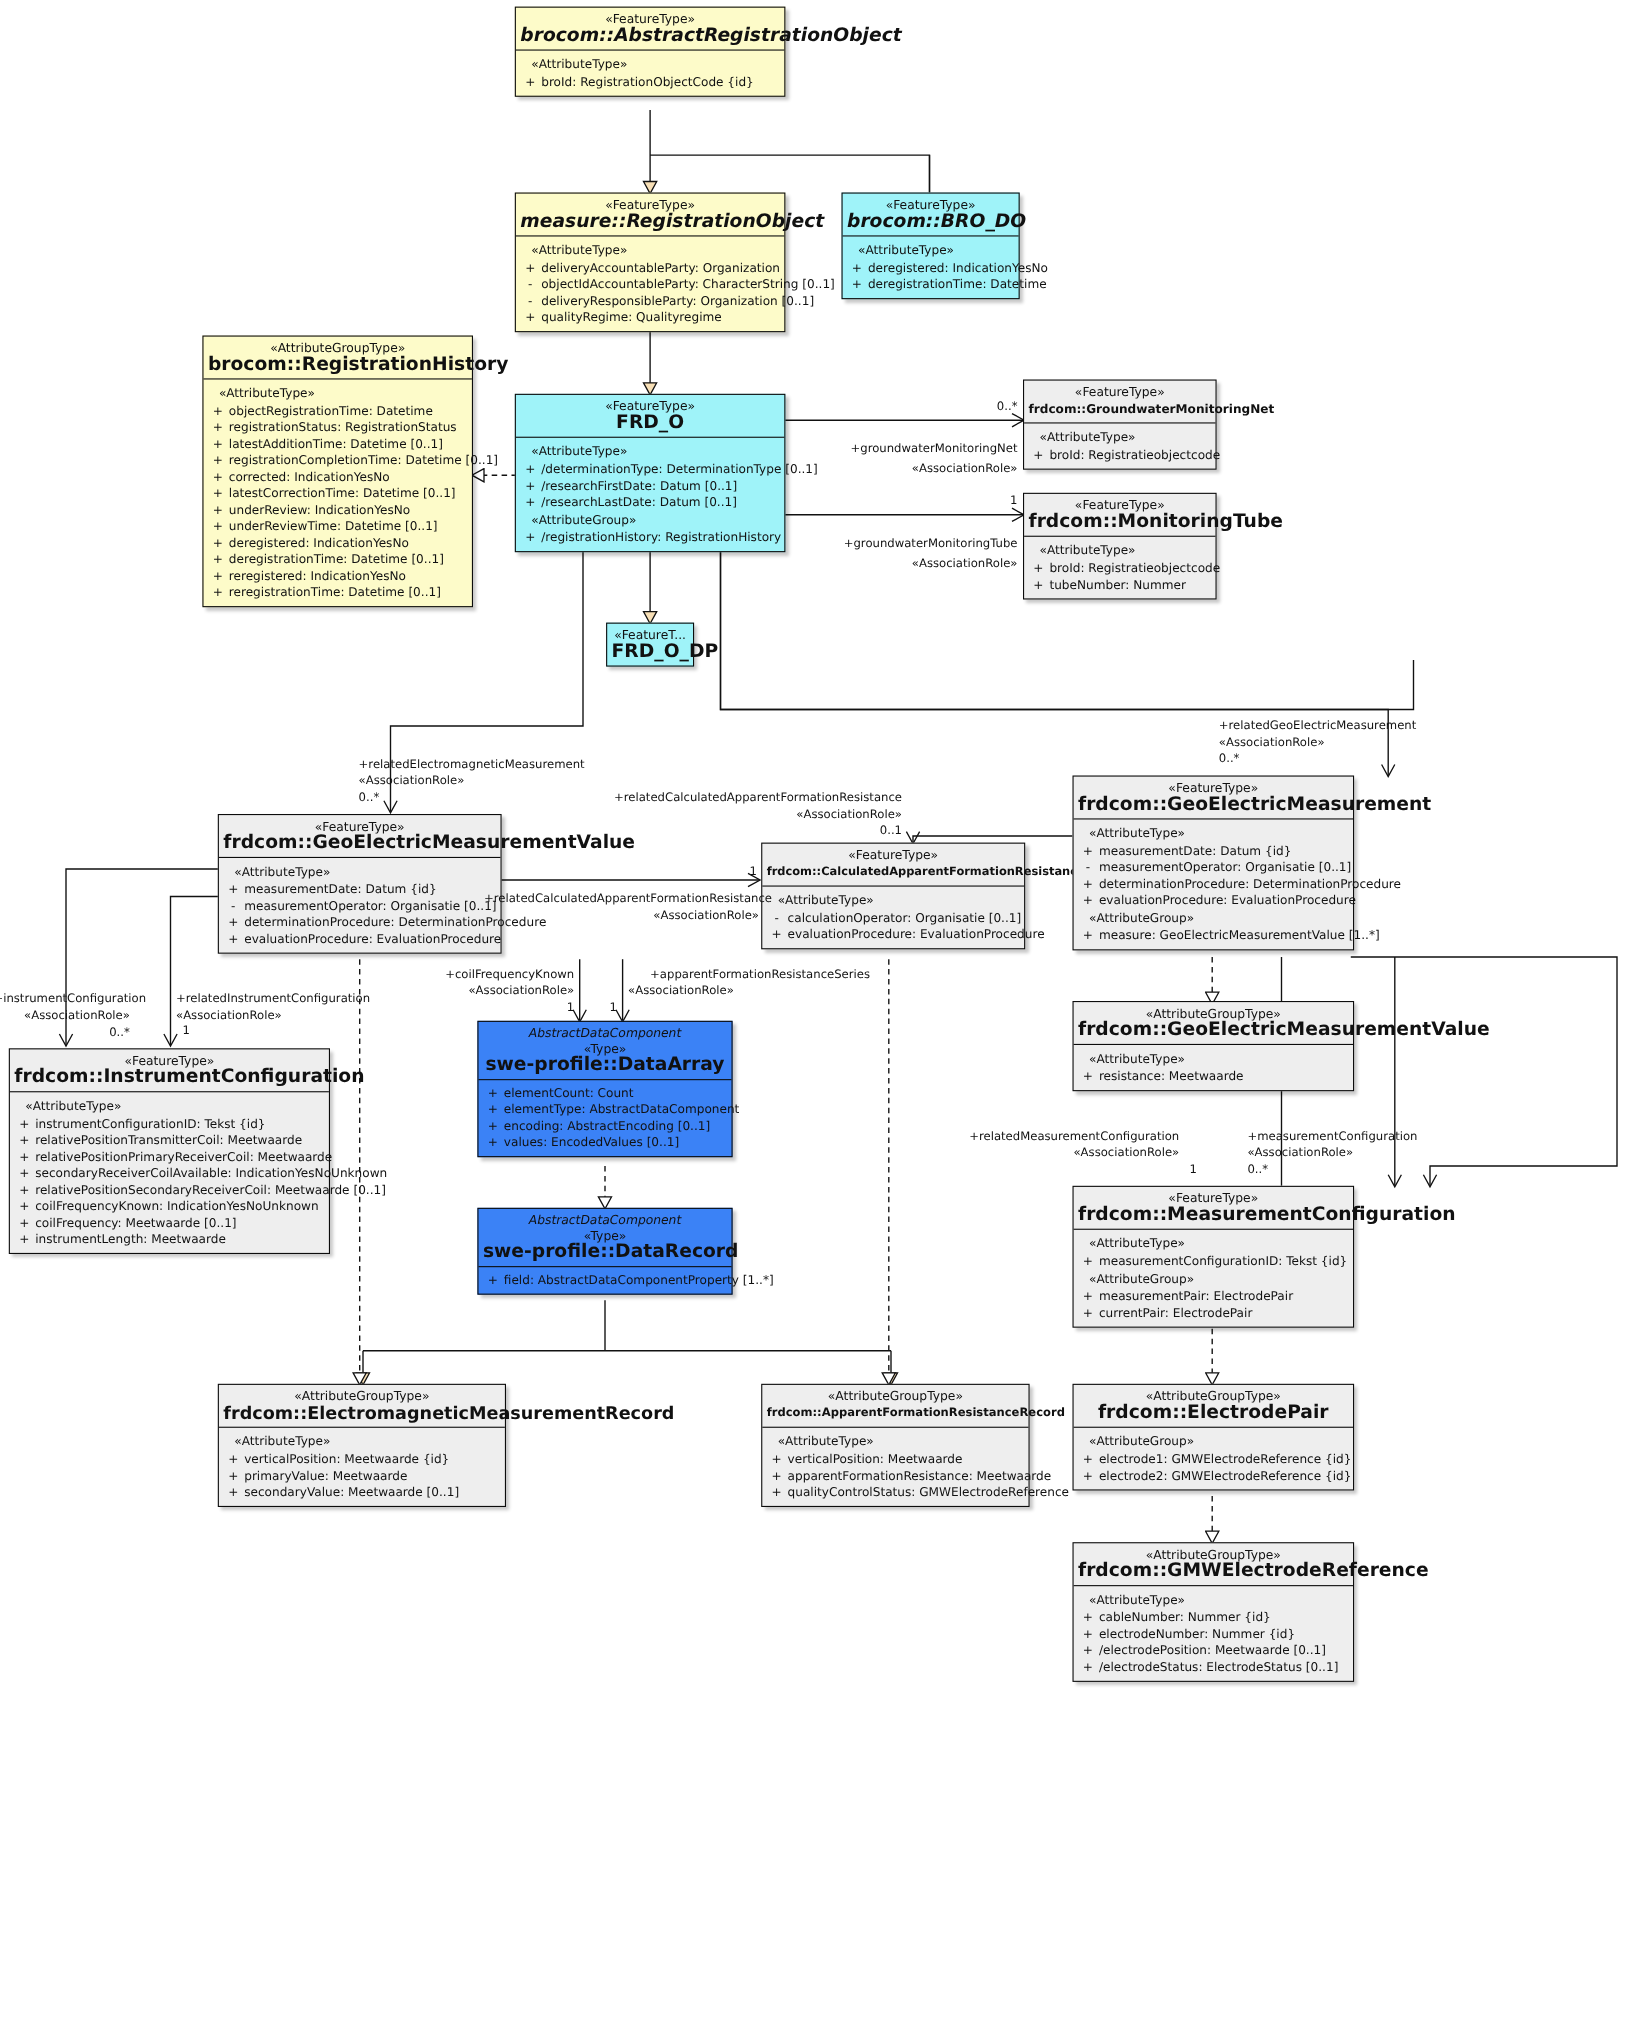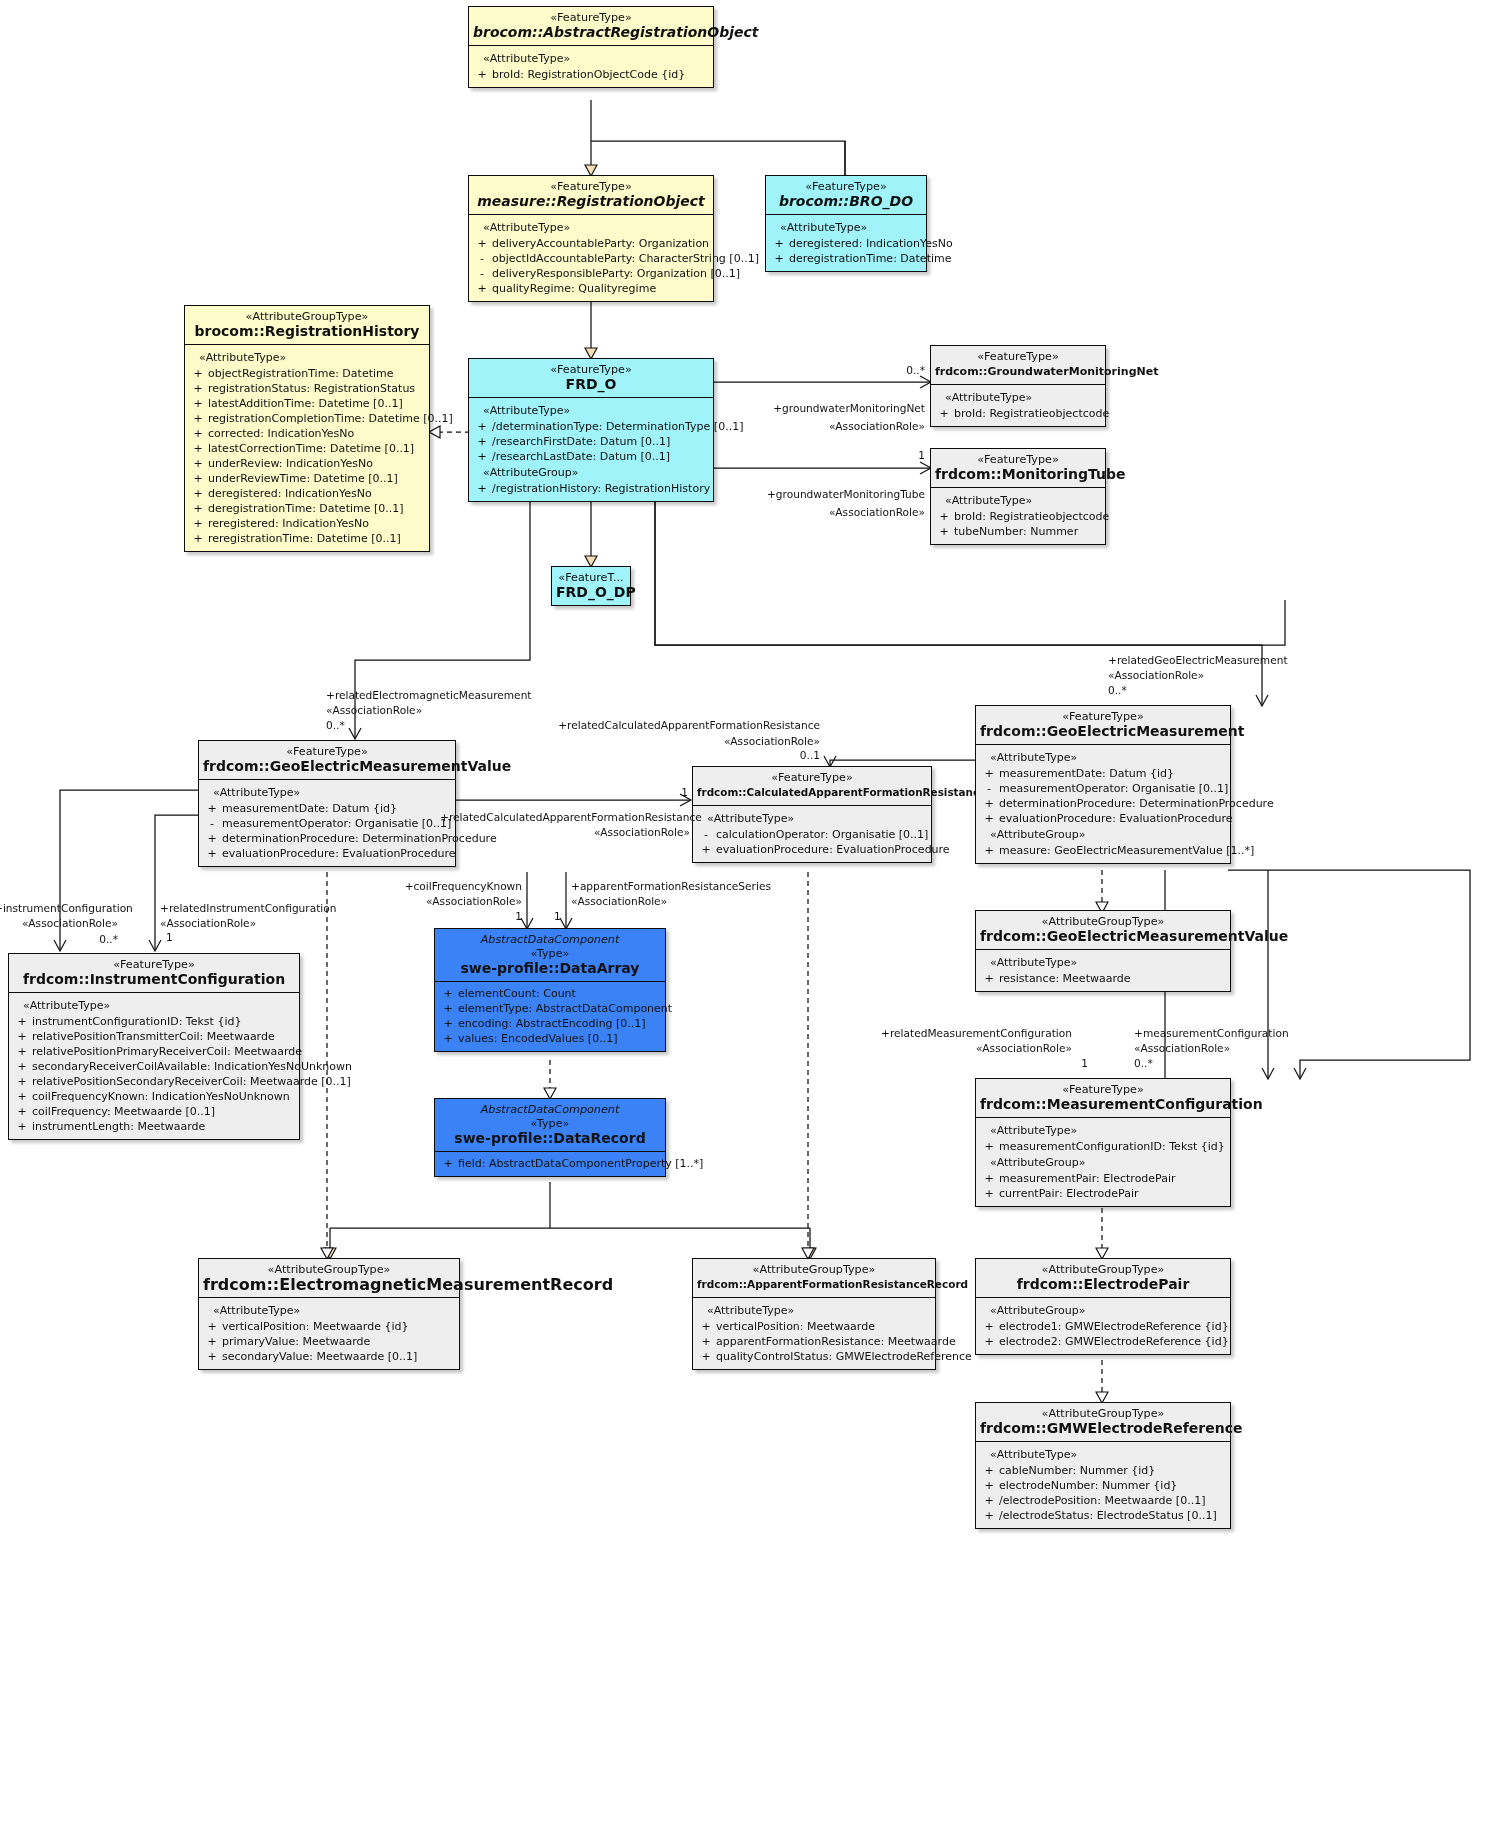--- a/index.html
+++ b/index.html
@@ -4,21 +4,21 @@
 <style>
   html,body{margin:0;padding:0;background:#fff;}
   body{width:1499px;height:1841px;position:relative;font-family:"DejaVu Sans","Liberation Sans",sans-serif;}
   #canvas{position:relative;width:1499px;height:1841px;overflow:hidden;}
   svg#wires{position:absolute;left:0;top:0;width:1499px;height:1841px;pointer-events:none;}
 
   .umlbox{position:absolute;border:1.4px solid #0c0c0c;box-sizing:border-box;
           box-shadow:3px 3px 3px rgba(0,0,0,0.22);}
   .umlbox .hdr{padding:4px 4px 5px 4px;text-align:center;border-bottom:1.4px solid #0c0c0c;}
   .umlbox .ster{font-size:11.2px;color:#111;line-height:14px;display:block;}
-  .umlbox .nm{font-size:14px;font-weight:bold;color:#111;line-height:15px;display:block;white-space:nowrap;}
+  .umlbox .nm{font-size:17px;font-weight:bold;color:#111;line-height:15px;display:block;white-space:nowrap;}
   .umlbox .nm.it{font-style:italic;}
   .umlbox .ster.it{font-style:italic;}
   .umlbox .body{padding:4px 3px 5px 3px;}
   .grp{font-size:11px;color:#111;padding:1px 0 1px 11px;line-height:15px;white-space:nowrap;}
   .attr{font-size:11px;color:#111;line-height:15px;white-space:nowrap;display:flex;}
   .attr .vis{display:inline-block;width:20px;text-align:center;flex:0 0 20px;}
   .attr .txt{display:inline-block;}
 
   
   .yel{background:#fdfbc9;}
@@ -613,21 +613,21 @@
 <div class="lbl r" style="left:-6px;top:932px;width:124px;">0..*</div>
 
 <div class="lbl" style="left:160px;top:901px;">+relatedInstrumentConfiguration</div>
 <div class="lbl" style="left:160px;top:916px;">«AssociationRole»</div>
 <div class="lbl" style="left:166px;top:930px;">1</div>
 
 <div class="lbl r" style="left:370px;top:879px;width:152px;">+coilFrequencyKnown</div>
 <div class="lbl r" style="left:370px;top:894px;width:152px;">«AssociationRole»</div>
 <div class="lbl r" style="left:370px;top:909px;width:152px;">1</div>
 
-<div class="lbl" style="left:571px;top:879px;">+apparentFormationResistanceSeries</div>
+<div class="lbl" style="left:591px;top:879px;">+apparentFormationResistanceSeries</div>
 <div class="lbl" style="left:571px;top:894px;">«AssociationRole»</div>
 <div class="lbl" style="left:554px;top:909px;">1</div>
 
 <div class="lbl r" style="left:880px;top:1026px;width:192px;">+relatedMeasurementConfiguration</div>
 <div class="lbl r" style="left:880px;top:1041px;width:192px;">«AssociationRole»</div>
 <div class="lbl r" style="left:1040px;top:1056px;width:48px;">1</div>
 
 <div class="lbl" style="left:1134px;top:1026px;">+measurementConfiguration</div>
 <div class="lbl" style="left:1134px;top:1041px;">«AssociationRole»</div>
 <div class="lbl" style="left:1134px;top:1056px;">0..*</div>

